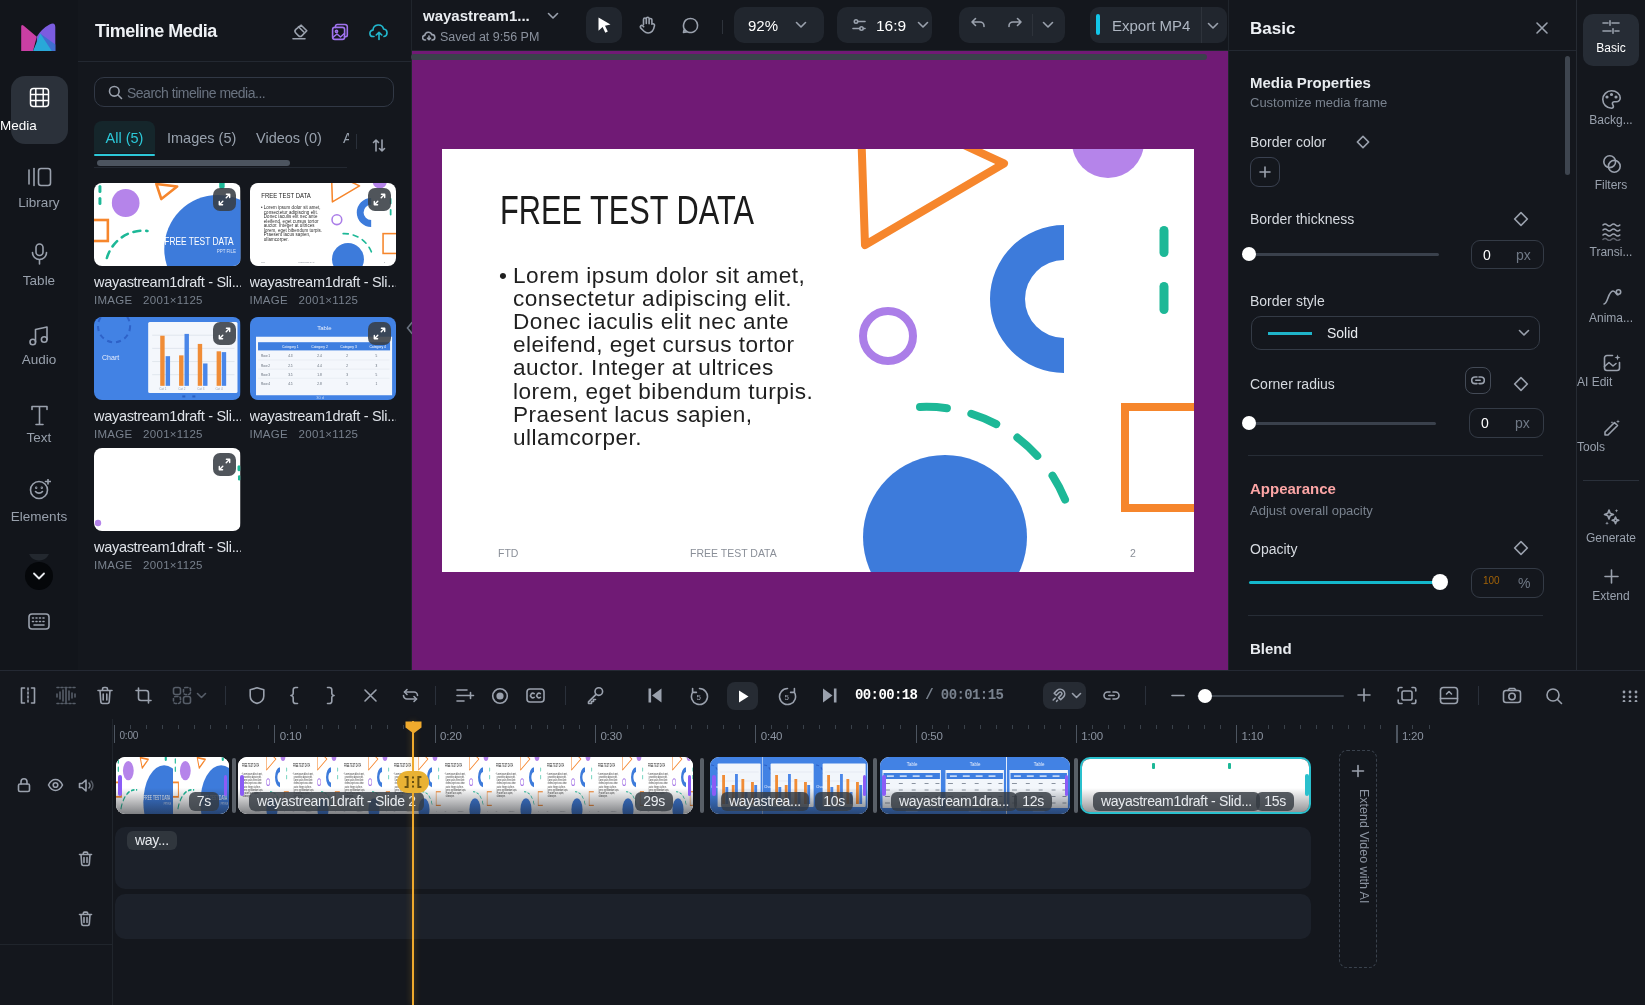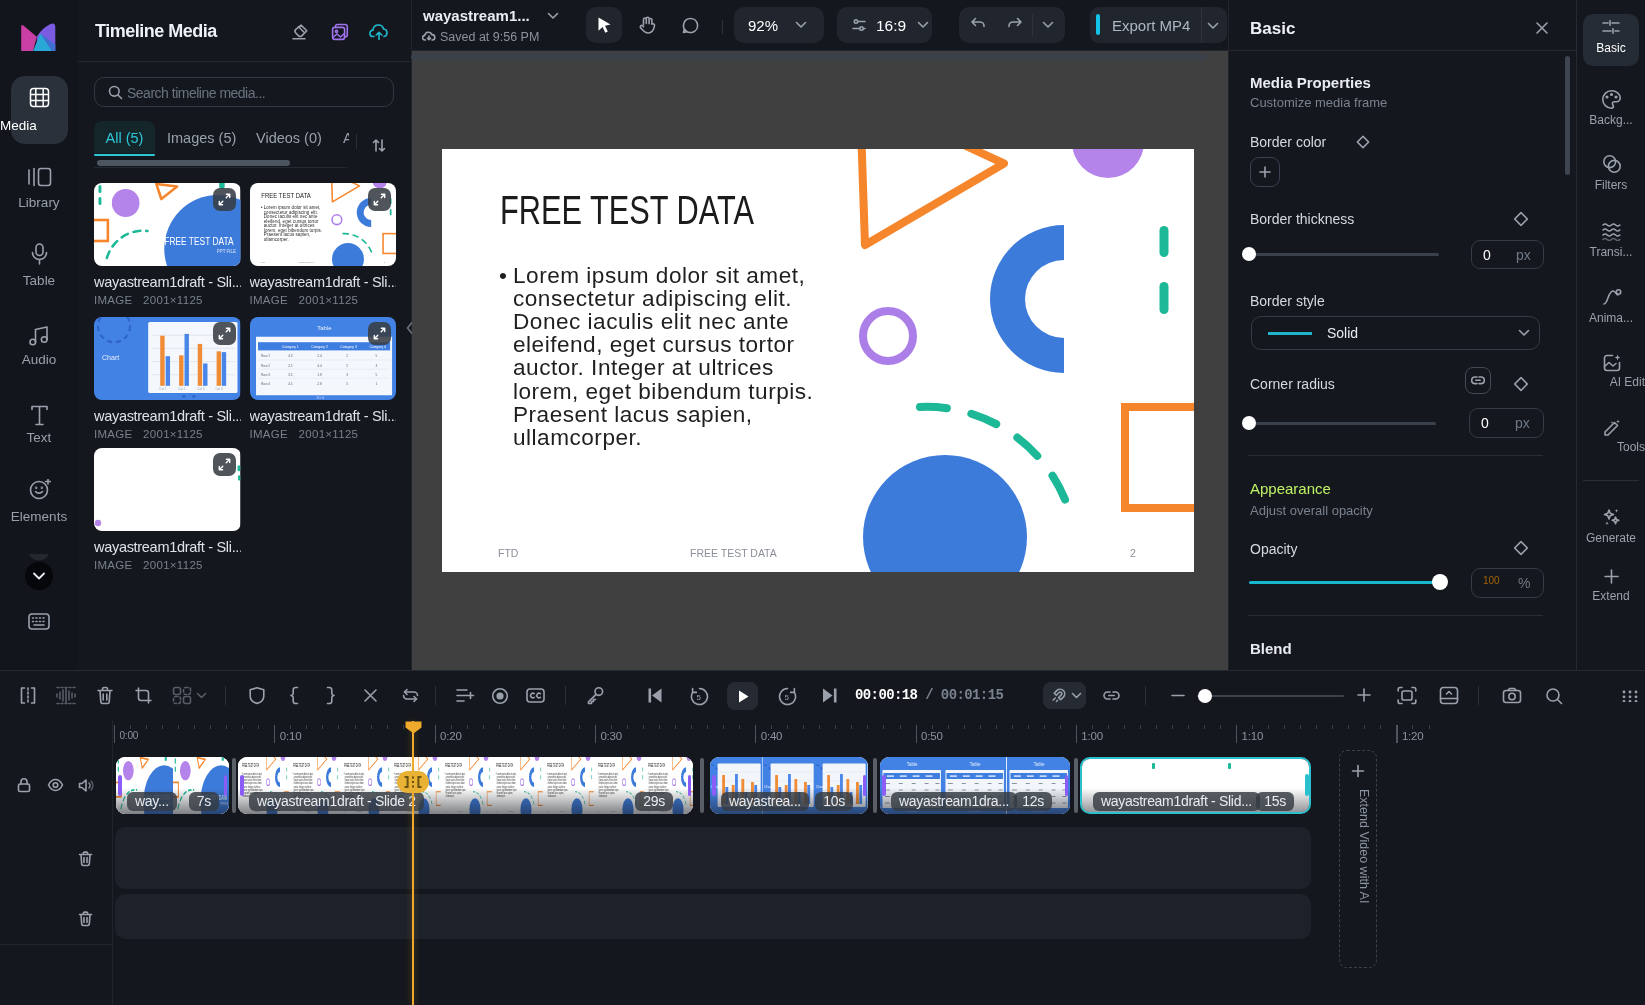--- a/index.html
+++ b/index.html
@@ -370,21 +370,21 @@
       <use href="#expand"></use>
     </svg>
  <div class="a" style="left:16px;top:539px;width:146.5px;font-size:14.5px;letter-spacing:-0.3px;color:#dfe3e9;white-space:nowrap;overflow:hidden">wayastream1draft - Sli...</div>
  <div class="a" style="left:16px;top:559px;font-size:11.5px;color:#78818d;letter-spacing:.3px">IMAGE&nbsp;&nbsp;&nbsp;2001×1125</div>
  <div class="a" style="left:333px;top:0;width:1px;height:670px;background:#20252c"></div>
  <svg class="a" style="left:328px;top:321px" width="8" height="14" viewBox="0 0 8 14">
       <path d="M6,1.5 L1.5,7 L6,12.5" stroke="#6a7380" stroke-width="1.6" fill="none" stroke-linecap="round"></path>
     </svg>
 </div>
 
-<div class="a" style="left:412px;top:0;width:816px;height:670px;background:#404040">
+<div class="a" style="left:412px;top:0;width:816px;height:670px;background:#701a75">
  <div class="a" style="left:0;top:0;width:816px;height:51px;background:#14171d;border-bottom:1px solid #21262e;box-sizing:border-box"></div>
  <div class="a" style="left:11px;top:7px;font-size:15px;font-weight:bold;color:#e9ecf0">wayastream1...</div>
  <svg class="a" style="left:135px;top:12px" width="12" height="8" viewBox="0 0 12 8">
       <path d="M1.5,1.5 L6,6 L10.5,1.5" class="ic" stroke="#aeb6c2"></path>
     </svg>
  <svg class="a" style="left:10px;top:31px" width="14" height="11" viewBox="0 0 14 11">
       <g class="ic" stroke="#8a919d" stroke-width="1.3">
         <path d="M3.5,9 H3 A2.3,2.3 0 0 1 2.8,4.4 A3.6,3.6 0 0 1 9.8,3.7 A2.6,2.6 0 0 1 10.4,9 H10"></path>
         <path d="M5.5,7.2 L7,8.7 L8.5,7.2 M7,8.7 V5"></path>
       </g>
@@ -496,21 +496,21 @@
     </svg>
  <svg class="a" style="left:284px;top:376px" width="16" height="16" viewBox="0 0 16 16">
       <rect x="3.5" y="3.5" width="9" height="9" class="ic" stroke="#8a93a0" transform="rotate(45 8 8)"></rect>
     </svg>
  <div class="a" style="left:20px;top:422px;width:187px;height:3px;background:#3a414c;border-radius:2px"></div>
  <div class="a" style="left:13px;top:416px;width:14px;height:14px;background:#fff;border-radius:50%"></div>
  <div class="a" style="left:240px;top:408px;width:75px;height:30px;border:1.3px solid #343b46;border-radius:9px;box-sizing:border-box"></div>
  <div class="a" style="left:252px;top:415px;font-size:14px;color:#fff">0</div>
  <div class="a" style="left:286px;top:415px;font-size:14px;color:#6f7885">px</div>
  <div class="a" style="left:19px;top:455px;width:295px;border-top:1px solid #272d36"></div>
- <div class="a" style="left:21px;top:480px;font-size:15px;font-weight:normal;color:#bef264">Appearance</div>
+ <div class="a" style="left:21px;top:480px;font-size:15px;font-weight:bold;color:#fca5a5">Appearance</div>
  <div class="a" style="left:21px;top:503px;font-size:13px;color:#79828e">Adjust overall opacity</div>
  <div class="a" style="left:21px;top:541px;font-size:14px;color:#d6dae0">Opacity</div>
  <svg class="a" style="left:284px;top:540px" width="16" height="16" viewBox="0 0 16 16">
       <rect x="3.5" y="3.5" width="9" height="9" class="ic" stroke="#8a93a0" transform="rotate(45 8 8)"></rect>
     </svg>
  <div class="a" style="left:20px;top:581px;width:191px;height:3px;background:#14b8cc;border-radius:2px"></div>
  <div class="a" style="left:203px;top:574px;width:16px;height:16px;background:#fff;border-radius:50%"></div>
  <div class="a" style="left:242px;top:568px;width:73px;height:30px;border:1.3px solid #343b46;border-radius:9px;box-sizing:border-box"></div>
  <div class="a" style="left:254px;top:575px;font-size:10px;color:#a16207">100</div>
  <div class="a" style="left:289px;top:575px;font-size:14px;color:#6f7885">%</div>
@@ -563,29 +563,29 @@
       </g>
     </svg>
  <div class="a" style="left:0;top:311px;width:68px;text-align:center;font-size:12px;color:#99a1ad">Anima...</div>
  <svg class="a" style="left:25px;top:353px" width="20" height="19" viewBox="0 0 20 19">
       <g class="ic">
         <path d="M17.5,9.5 V15 a2.5,2.5 0 0 1 -2.5,2.5 H5 A2.5,2.5 0 0 1 2.5,15 V5 A2.5,2.5 0 0 1 5,2.5 h5.5"></path>
         <path d="M2.5,13.5 L7,9.5 L11,13 L14,10.5"></path>
         <path d="M15.5,1.5 l.8,2.2 2.2,.8 -2.2,.8 -.8,2.2 -.8,-2.2 -2.2,-.8 2.2,-.8 Z" fill="#9aa1ad" stroke="none"></path>
       </g>
     </svg>
- <div class="a" style="left:0;top:375px;width:68px;text-align:right;font-size:12px;color:#99a1ad">AI Edit</div>
+ <div class="a" style="left:0;top:375px;width:68px;text-align:left;font-size:12px;color:#99a1ad">AI Edit</div>
  <svg class="a" style="left:25px;top:418px" width="20" height="20" viewBox="0 0 20 20">
       <g class="ic">
         <path d="M12.5,4.5 L15.5,7.5 L6,17 L3,17 L3,14 Z"></path>
         <path d="M16,1.5 l.5,1.5 1.5,.5 -1.5,.5 -.5,1.5 -.5,-1.5 -1.5,-.5 1.5,-.5 Z" fill="#9aa1ad" stroke="none"></path>
         <path d="M10,3 l.4,1 1,.4 -1,.4 -.4,1 -.4,-1 -1,-.4 1,-.4 Z" fill="#9aa1ad" stroke="none"></path>
       </g>
     </svg>
- <div class="a" style="left:0;top:440px;width:68px;text-align:right;font-size:12px;color:#99a1ad">Tools</div>
+ <div class="a" style="left:0;top:440px;width:68px;text-align:left;font-size:12px;color:#99a1ad">Tools</div>
  <div class="a" style="left:6px;top:480px;width:56px;border-top:1px solid #2a303a"></div>
  <svg class="a" style="left:24px;top:507px" width="21" height="21" viewBox="0 0 21 21">
       <g class="ic">
         <path d="M8,3 l1.2,3.3 3.3,1.2 -3.3,1.2 L8,12 6.8,8.7 3.5,7.5 6.8,6.3 Z"></path>
         <path d="M14.5,10 l.9,2.4 2.4,.9 -2.4,.9 -.9,2.4 -.9,-2.4 -2.4,-.9 2.4,-.9 Z"></path>
         <path d="M15.5,2 l.5,1.3 1.3,.5 -1.3,.5 -.5,1.3 -.5,-1.3 -1.3,-.5 1.3,-.5 Z" fill="#9aa1ad" stroke="none"></path>
         <path d="M6,14.5 l.5,1.3 1.3,.5 -1.3,.5 -.5,1.3 -.5,-1.3 -1.3,-.5 1.3,-.5 Z" fill="#9aa1ad" stroke="none"></path>
       </g>
     </svg>
  <div class="a" style="left:0;top:531px;width:68px;text-align:center;font-size:12px;color:#99a1ad">Generate</div>
@@ -900,21 +900,21 @@
   <div style="display:flex;width:173px;height:57px">
         <svg class="tile" width="57" height="57">
           <use href="#s1"></use>
         </svg>
         <svg class="tile" width="57" height="57">
           <use href="#s1"></use>
         </svg>
       </div>
   <div class="a" style="left:0;bottom:0;width:100%;height:26px;background:linear-gradient(rgba(20,23,29,0),rgba(20,23,29,.55))"></div>
  </div>
- <div class="pill" style="left:127px;top:791px;margin-top:-670px">way...</div>
+ <div class="pill" style="left:127px;top:830px;margin-top:-670px">way...</div>
  <div class="pill" style="left:auto;right:1426px;top:121px">7s</div>
  <div class="a" style="left:118px;top:103.5px;width:3.5px;height:21px;border-radius:2px;background:#8b5cf6"></div>
  <div class="a" style="left:223.5px;top:103.5px;width:3.5px;height:21px;border-radius:2px;background:#8b5cf6"></div>
  <div class="a" style="left:238px;top:86px;width:455px;height:57px;border-radius:9px;overflow:hidden;background:#fff">
   <div style="display:flex;width:515px;height:57px">
         <svg class="tile" width="50.8" height="57">
           <use href="#s2"></use>
         </svg>
         <svg class="tile" width="50.8" height="57">
           <use href="#s2"></use>

